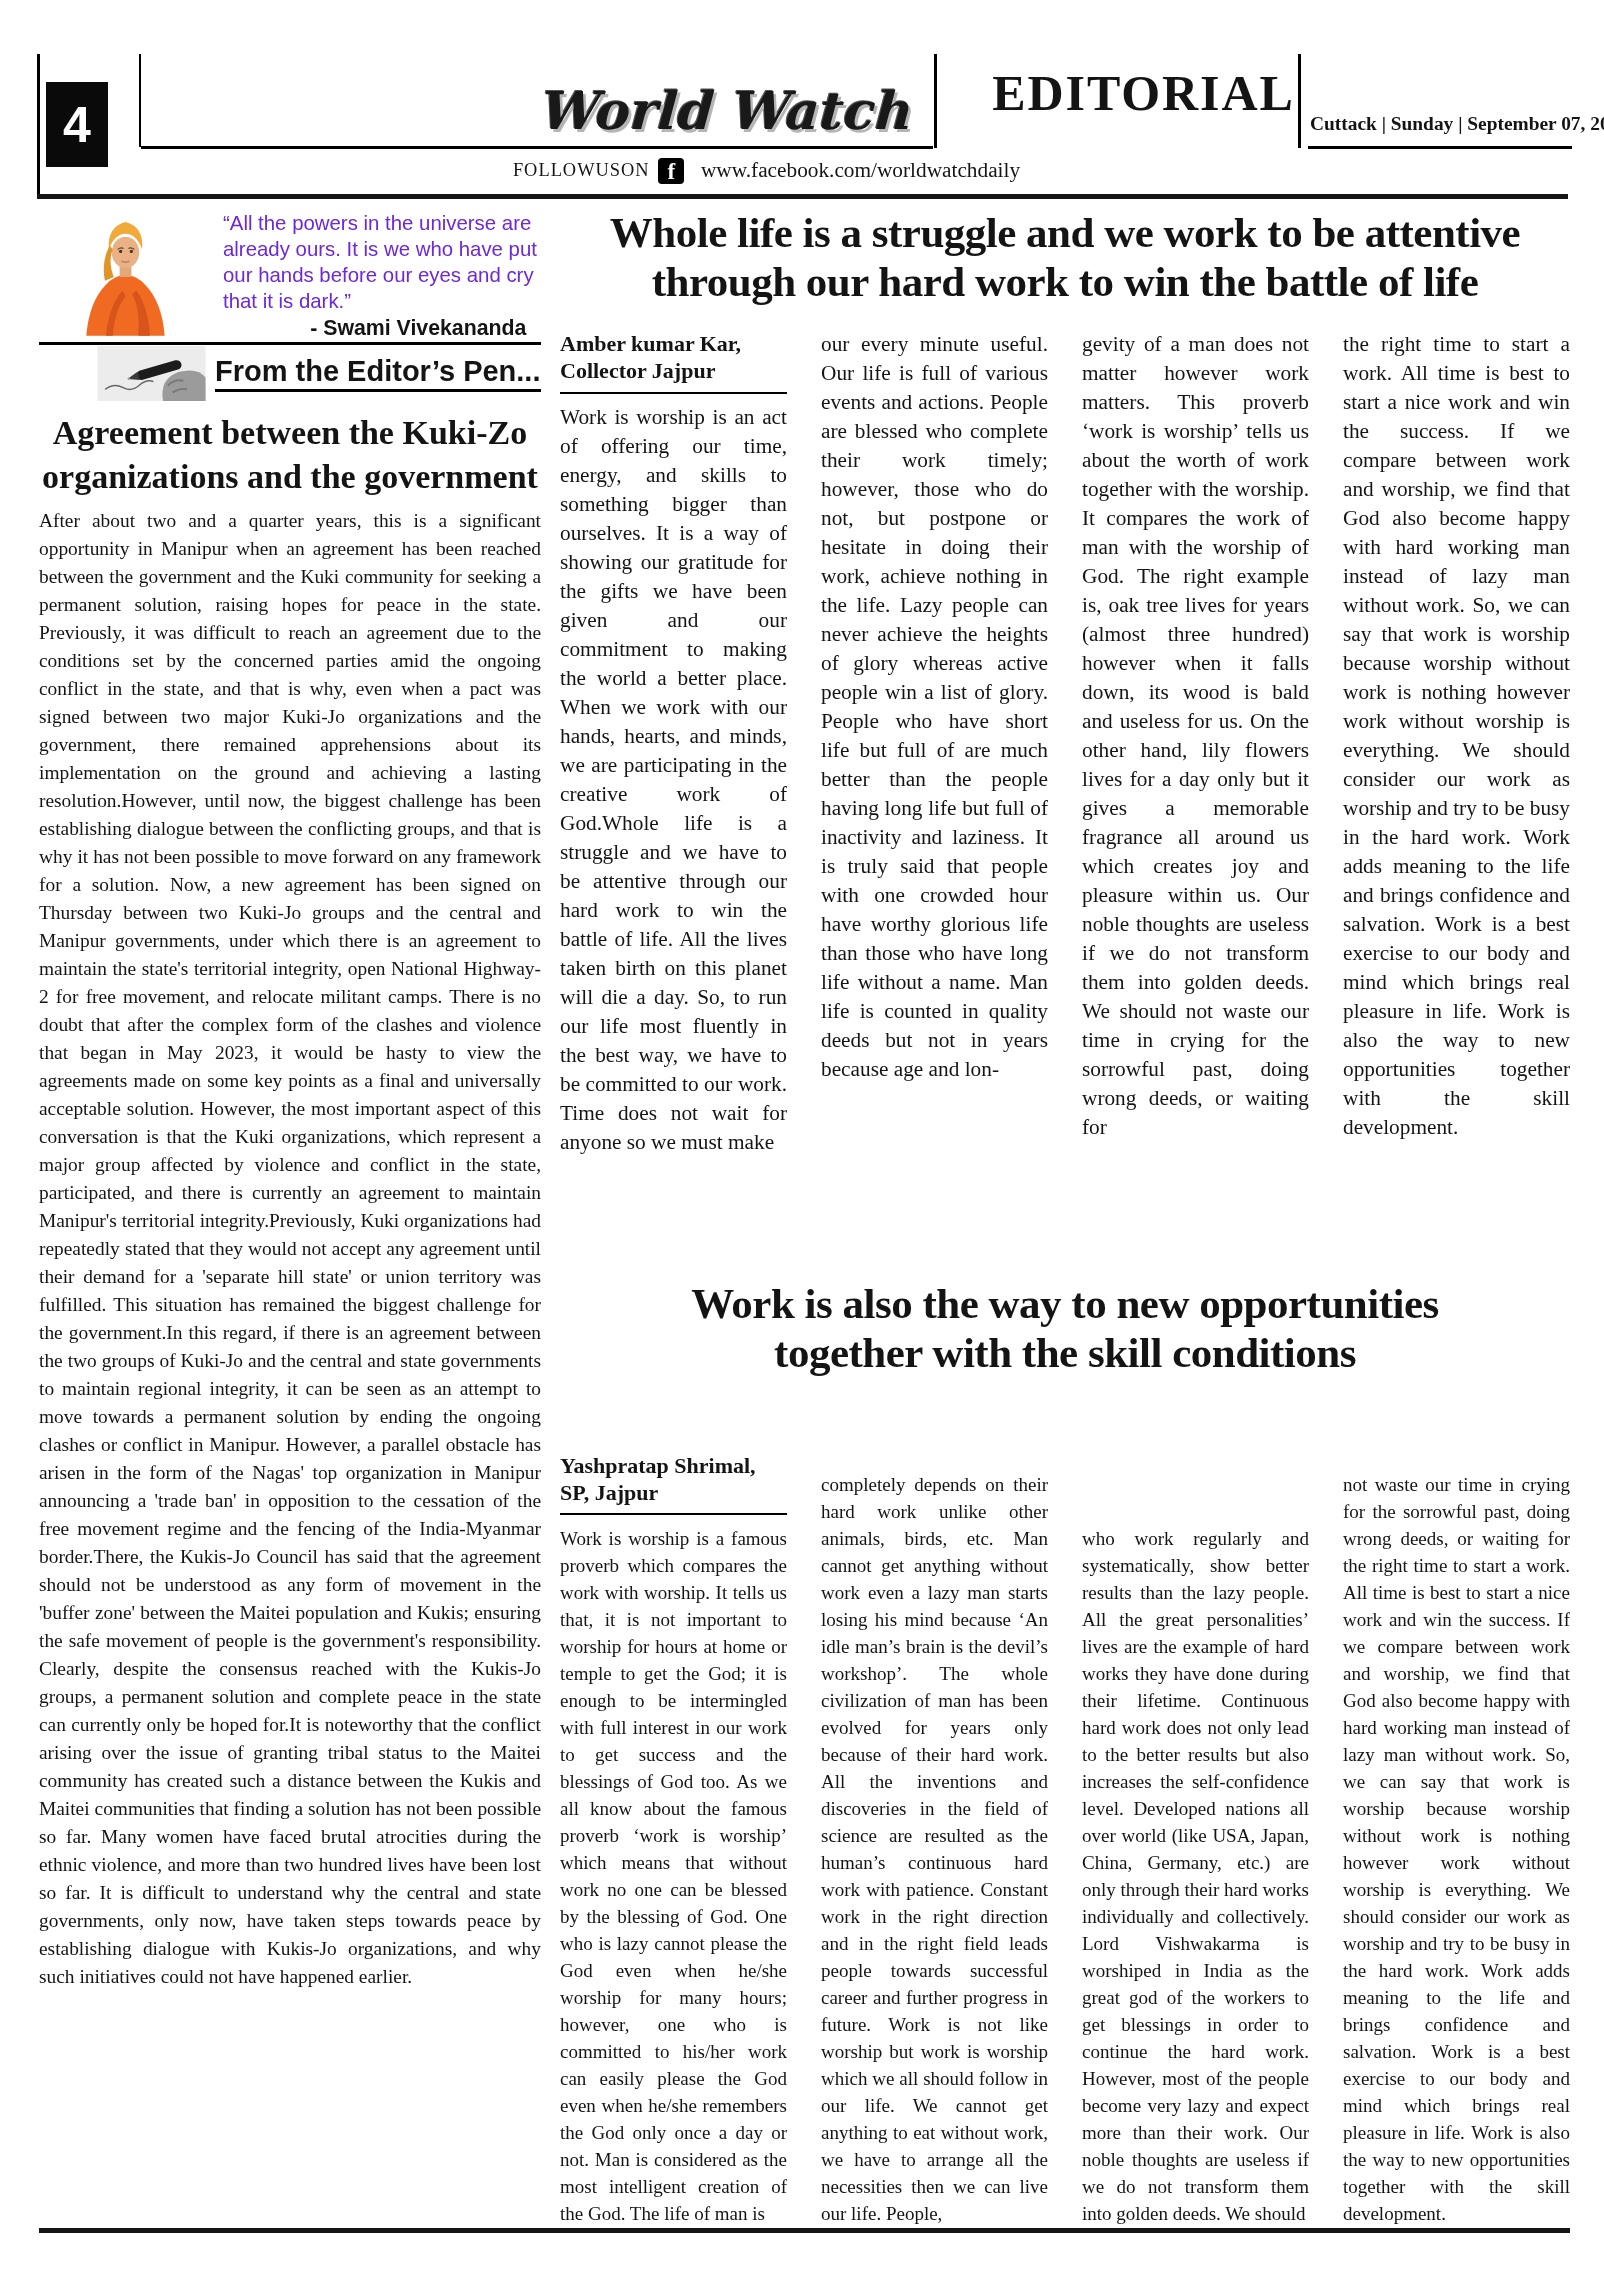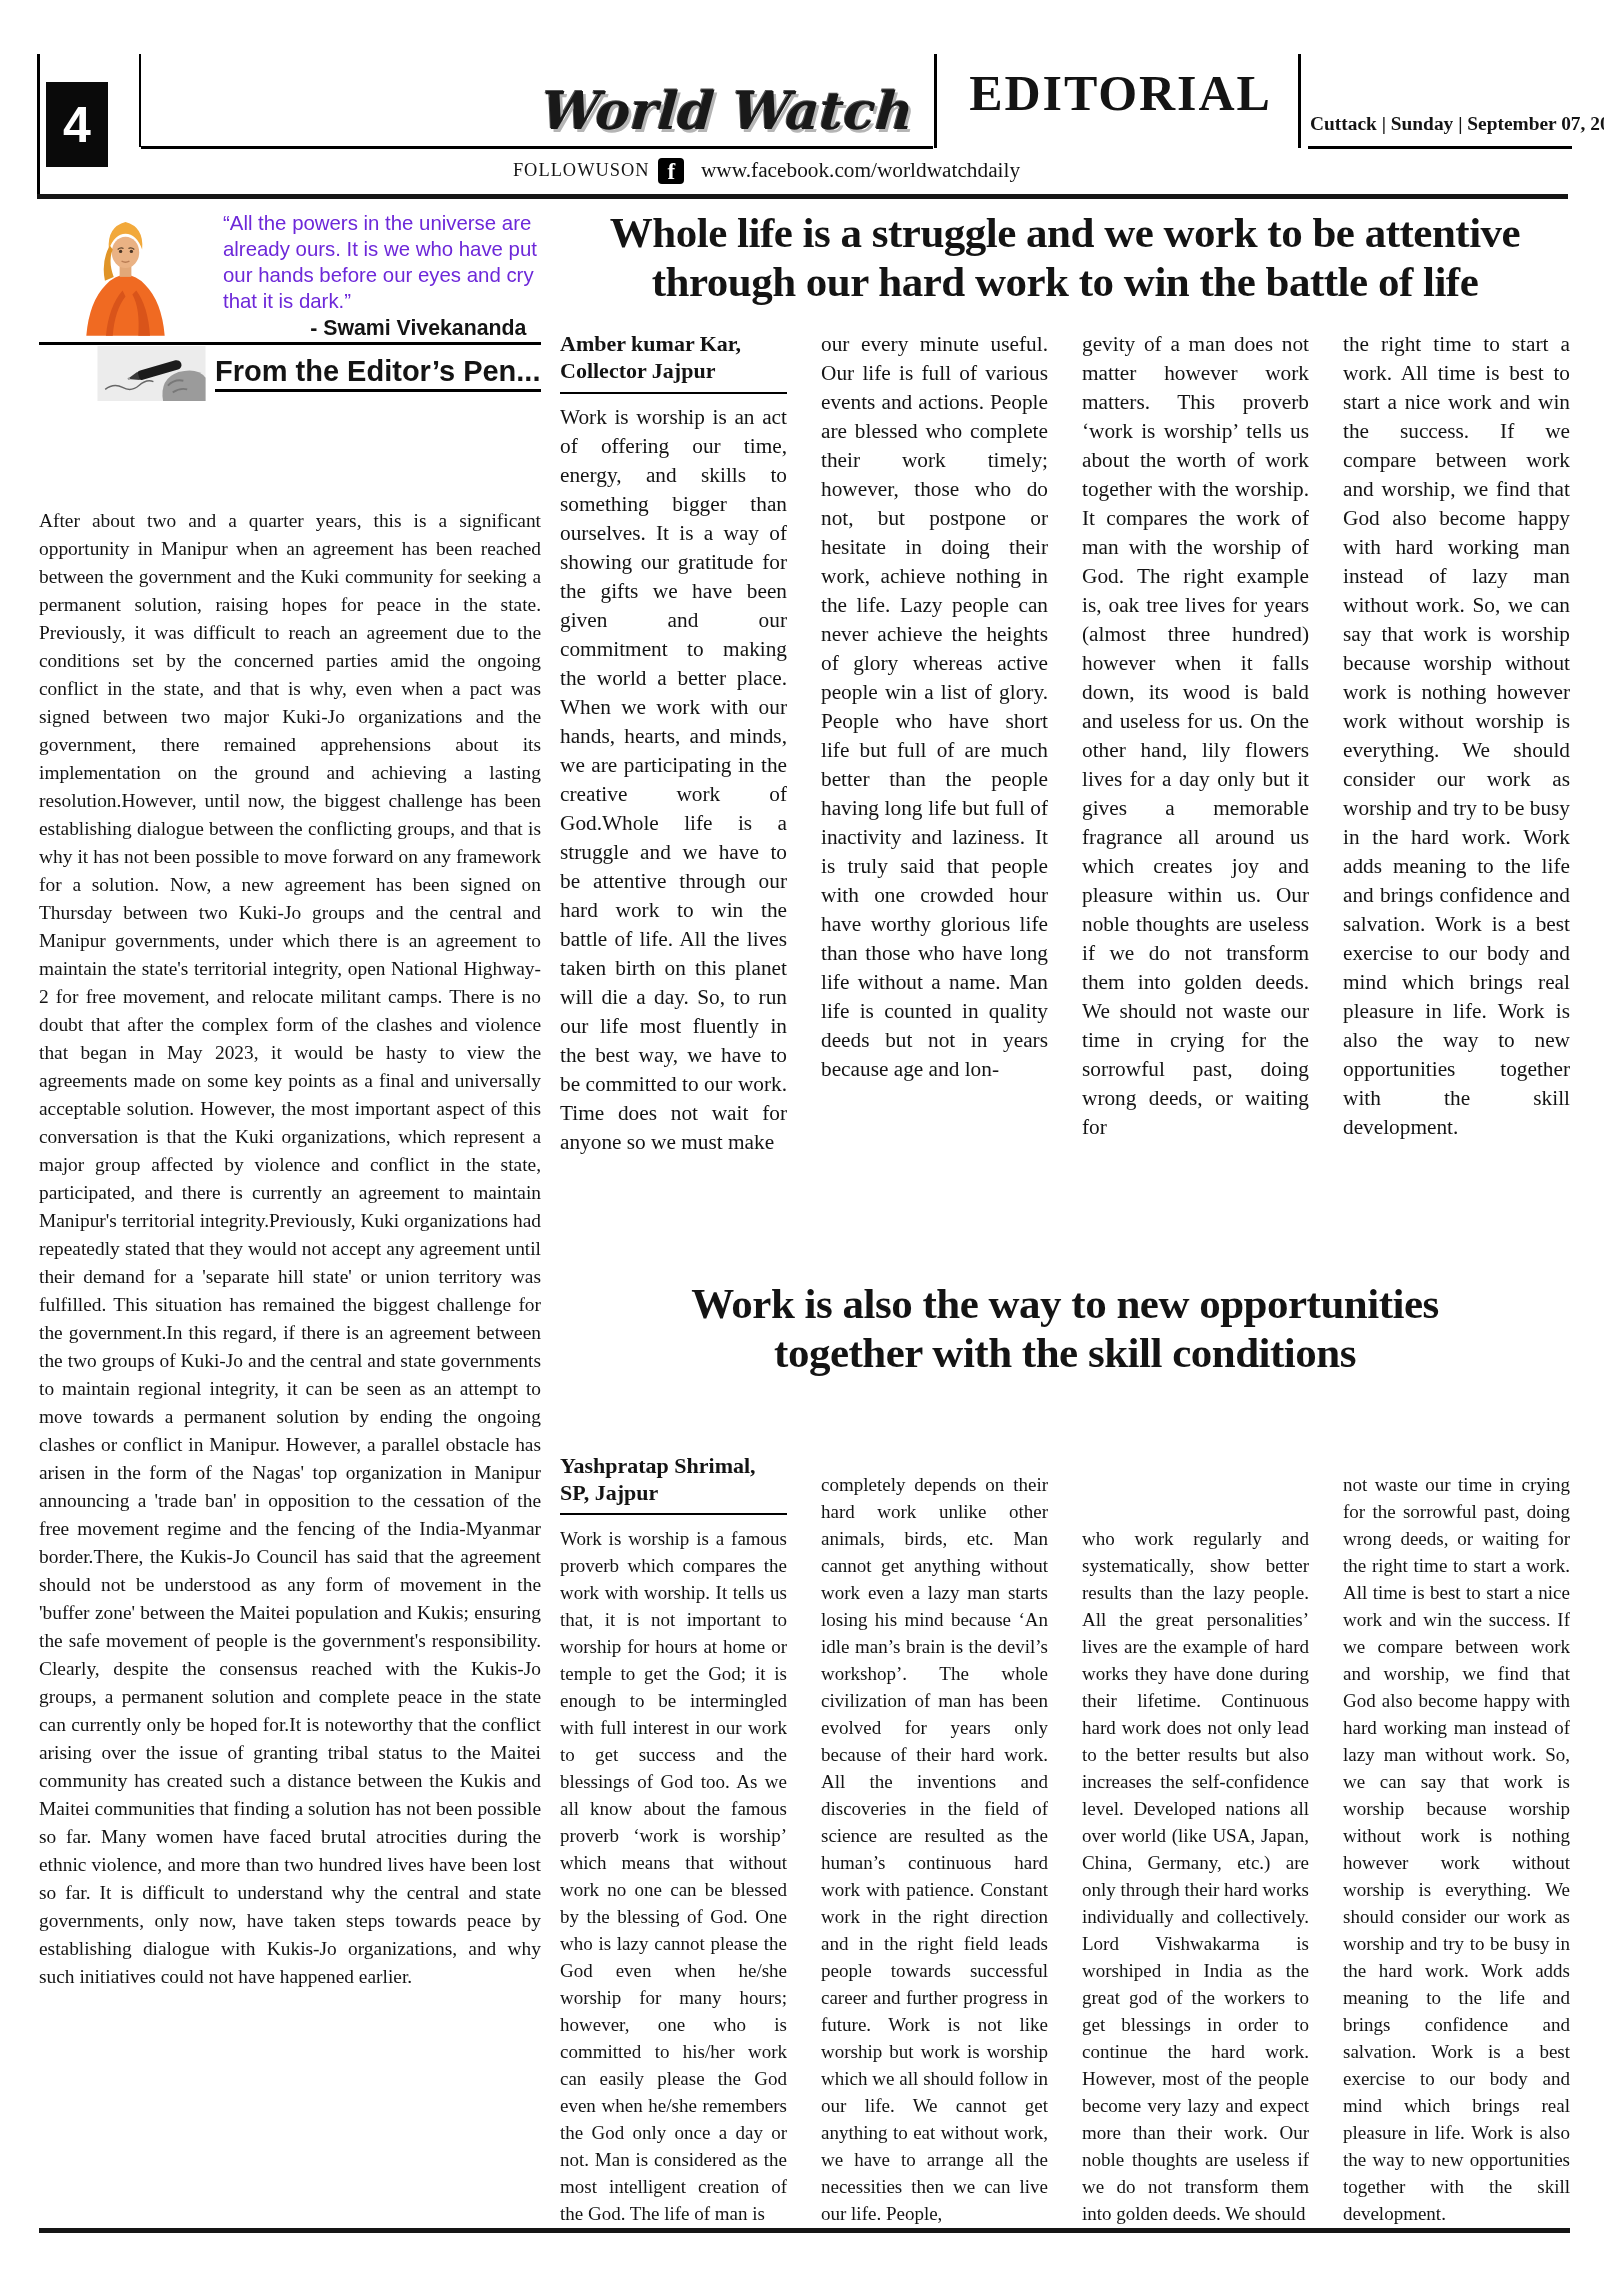--- a/index.html
+++ b/index.html
@@ -12,21 +12,21 @@
   .rule-left-v2{left:139px;top:54px;width:1.9px;height:93px;}
   .pagebox{position:absolute;left:46px;top:82px;width:62px;height:85px;background:#0a0a0a;color:#fff;
            display:flex;align-items:center;justify-content:center;
            font-family:"Liberation Sans",sans-serif;font-weight:bold;font-size:50px;}
   .masthead{position:absolute;left:514px;top:80px;width:427px;text-align:center;
             font-family:"DejaVu Serif",serif;font-style:italic;font-weight:bold;font-size:52px;
             color:#191919;transform:skewX(-4deg);text-shadow:2.9px 2.9px 0 #b5b5b5,-1px -1px 0 #555;
             white-space:nowrap;}
   .mast-rule{position:absolute;left:141px;top:146px;width:792px;height:2.9px;background:#000;}
   .vdiv1{left:934px;top:54px;width:2.9px;height:94px;}
-  .section-title{position:absolute;left:947px;top:64px;width:347px;text-align:center;
+  .section-title{position:absolute;left:970px;top:64px;width:347px;text-align:center;
                  font-weight:bold;font-size:50px;letter-spacing:1.9px;}
   .vdiv2{left:1298px;top:54px;width:2.9px;height:94px;}
   .dateline{position:absolute;left:1310px;top:113px;width:264px;font-weight:bold;font-size:19.4px;white-space:nowrap;}
   .date-rule{position:absolute;left:1308px;top:146px;width:264px;height:2.9px;background:#000;}
   .follow{position:absolute;left:417px;top:153px;width:699px;height:35px;display:flex;
           align-items:center;justify-content:center;gap:8.7px;}
   .follow-label{font-size:18.4px;letter-spacing:1px;}
   .fb{width:26px;height:26px;background:#000;color:#fff;border-radius:3.9px;display:flex;
       align-items:flex-end;justify-content:center;font-weight:bold;font-size:23px;line-height:25px;
       font-family:"Liberation Serif",serif;}
@@ -113,20 +113,24 @@
     <g transform="rotate(-16 60 26)">
       <rect x="40" y="21" width="48" height="10" rx="5" fill="#1c1c1c"></rect>
       <polygon points="30,26 42,21.5 42,30.5" fill="#3a3a3a"></polygon>
       <circle cx="31.5" cy="26" r="1.3" fill="#9a9a9a"></circle>
     </g>
     <path d="M68 57 Q64 34 84 27 Q104 22 112 33 L112 57 Z" fill="#9b9b9b"></path>
     <path d="M73 41 q7 -7 16 -5 M78 48 q8 -5 15 -3" stroke="#787878" stroke-width="2" fill="none"></path>
   </svg>
   <span class="kicker">From the Editor’s Pen...</span>
 
+  <h2 class="ed-headline" style="margin:0;">
+    <span>Agreement between the Kuki-Zo</span><br>
+    <span>organizations and the government</span>
+  </h2>
   <div class="ed-body">After about two and a quarter years, this is a significant opportunity in Manipur when an agreement has been reached between the government and the Kuki community for seeking a permanent solution, raising hopes for peace in the state. Previously, it was difficult to reach an agreement due to the conditions set by the concerned parties amid the ongoing conflict in the state, and that is why, even when a pact was signed between two major Kuki-Jo organizations and the government, there remained apprehensions about its implementation on the ground and achieving a lasting resolution.However, until now, the biggest challenge has been establishing dialogue between the conflicting groups, and that is why it has not been possible to move forward on any framework for a solution. Now, a new agreement has been signed on Thursday between two Kuki-Jo groups and the central and Manipur governments, under which there is an agreement to maintain the state's territorial integrity, open National Highway-2 for free movement, and relocate militant camps. There is no doubt that after the complex form of the clashes and violence that began in May 2023, it would be hasty to view the agreements made on some key points as a final and universally acceptable solution. However, the most important aspect of this conversation is that the Kuki organizations, which represent a major group affected by violence and conflict in the state, participated, and there is currently an agreement to maintain Manipur's territorial integrity.Previously, Kuki organizations had repeatedly stated that they would not accept any agreement until their demand for a 'separate hill state' or union territory was fulfilled. This situation has remained the biggest challenge for the government.In this regard, if there is an agreement between the two groups of Kuki-Jo and the central and state governments to maintain regional integrity, it can be seen as an attempt to move towards a permanent solution by ending the ongoing clashes or conflict in Manipur. However, a parallel obstacle has arisen in the form of the Nagas' top organization in Manipur announcing a 'trade ban' in opposition to the cessation of the free movement regime and the fencing of the India-Myanmar border.There, the Kukis-Jo Council has said that the agreement should not be understood as any form of movement in the 'buffer zone' between the Maitei population and Kukis; ensuring the safe movement of people is the government's responsibility. Clearly, despite the consensus reached with the Kukis-Jo groups, a permanent solution and complete peace in the state can currently only be hoped for.It is noteworthy that the conflict arising over the issue of granting tribal status to the Maitei community has created such a distance between the Kukis and Maitei communities that finding a solution has not been possible so far. Many women have faced brutal atrocities during the ethnic violence, and more than two hundred lives have been lost so far. It is difficult to understand why the central and state governments, only now, have taken steps towards peace by establishing dialogue with Kukis-Jo organizations, and why such initiatives could not have happened earlier.</div>
 
   <h1 class="art-headline a1-headline" style="margin:0;">
     <span>Whole life is a struggle and we work to be attentive</span><br>
     <span>through our hard work to win the battle of life</span>
   </h1>
   <div class="cols a1-cols">
     <div class="col">
       <div class="byline">
         <span>Amber kumar Kar,</span><br>

